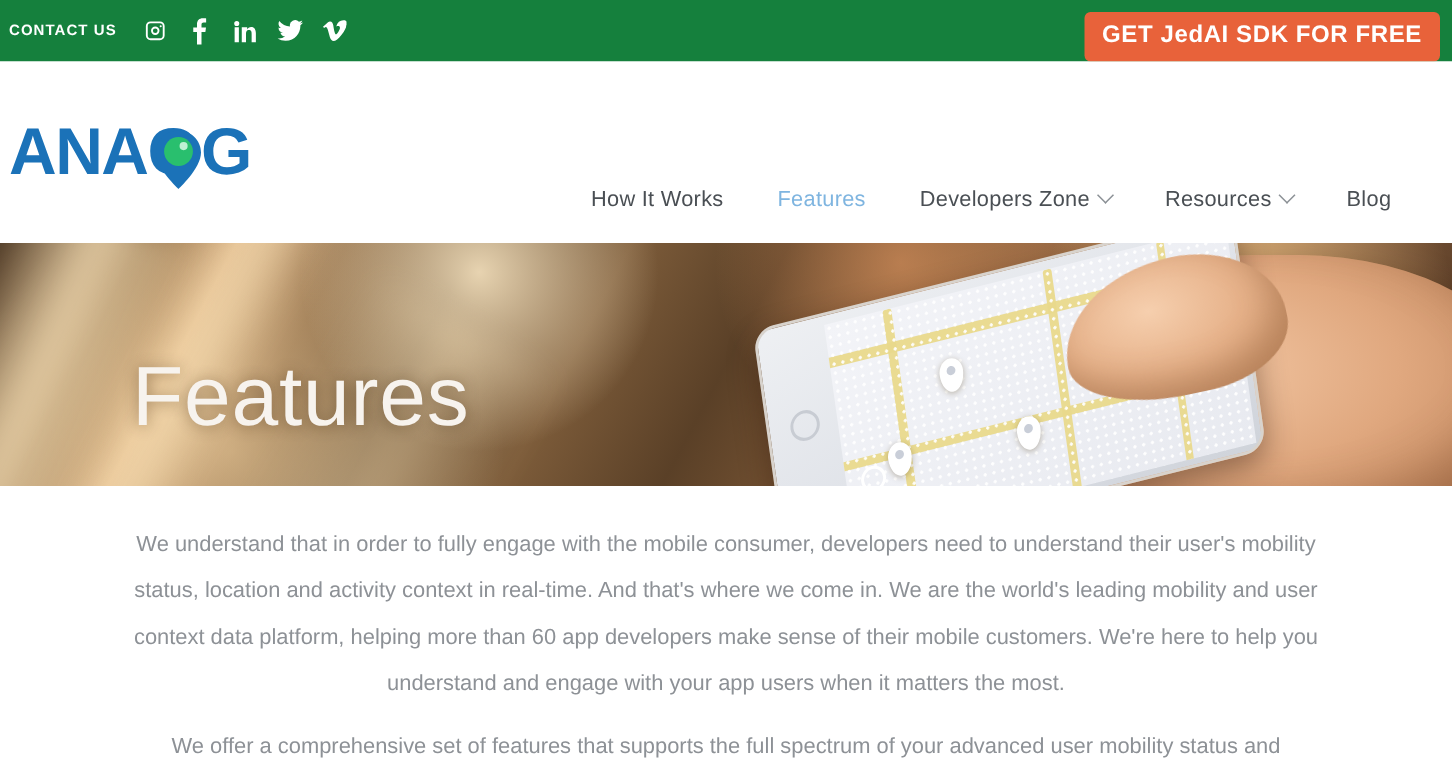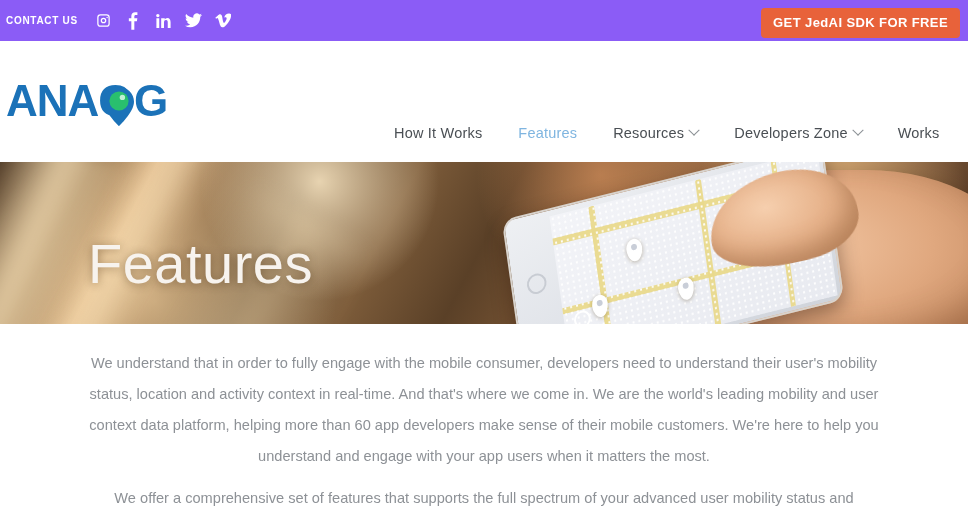--- a/index.html
+++ b/index.html
@@ -7,21 +7,21 @@
     width: 968px; height: 510px;
     overflow: hidden;
     background: #ffffff;
     font-family: "Liberation Sans", sans-serif;
   }
 
   
   .topbar {
     position: relative;
     height: 41px;
-    background: #8b5cf6;
+    background: #15803d;
     display: flex;
     align-items: center;
     padding-left: 6px;
   }
   .contact-us {
     color: #ffffff;
     font-size: 10px;
     font-weight: bold;
     letter-spacing: 0.7px;
     text-transform: uppercase;
@@ -42,21 +42,21 @@
 
   .cta-top {
     position: absolute;
     right: 8px;
     top: 8px;
     background: #e8623a;
     color: #ffffff;
     border: none;
     border-radius: 4px;
     font-family: "Liberation Sans", sans-serif;
-    font-size: 13px;
+    font-size: 16px;
     font-weight: bold;
     letter-spacing: 0.4px;
     padding: 7px 12px 8px 12px;
     white-space: nowrap;
     cursor: pointer;
   }
 
   
   .header {
     height: 121px;
@@ -311,29 +311,29 @@
   </a>
 
   <nav class="nav">
     <a class="nav-item">
       <span>How It Works</span>
     </a>
     <a class="nav-item active">
       <span>Features</span>
     </a>
     <a class="nav-item">
+      <span>Developers Zone</span>
+      <span class="chev"></span>
+    </a>
+    <a class="nav-item">
       <span>Resources</span>
       <span class="chev"></span>
     </a>
     <a class="nav-item">
-      <span>Developers Zone</span>
-      <span class="chev"></span>
-    </a>
-    <a class="nav-item">
-      <span>Works</span>
+      <span>Blog</span>
     </a>
   </nav>
 </div>
 
 <div class="hero">
   <div class="hero-bg"></div>
 
   <div class="hero-streak" style="left:-40px; top:-30px; width:120px; height:260px; transform:rotate(24deg);"></div>
   <div class="hero-streak" style="left:90px; top:-60px; width:70px; height:300px; transform:rotate(28deg); opacity:.7;"></div>
   <div class="hero-streak" style="left:180px; top:40px; width:150px; height:230px; transform:rotate(30deg); opacity:.45;"></div>

